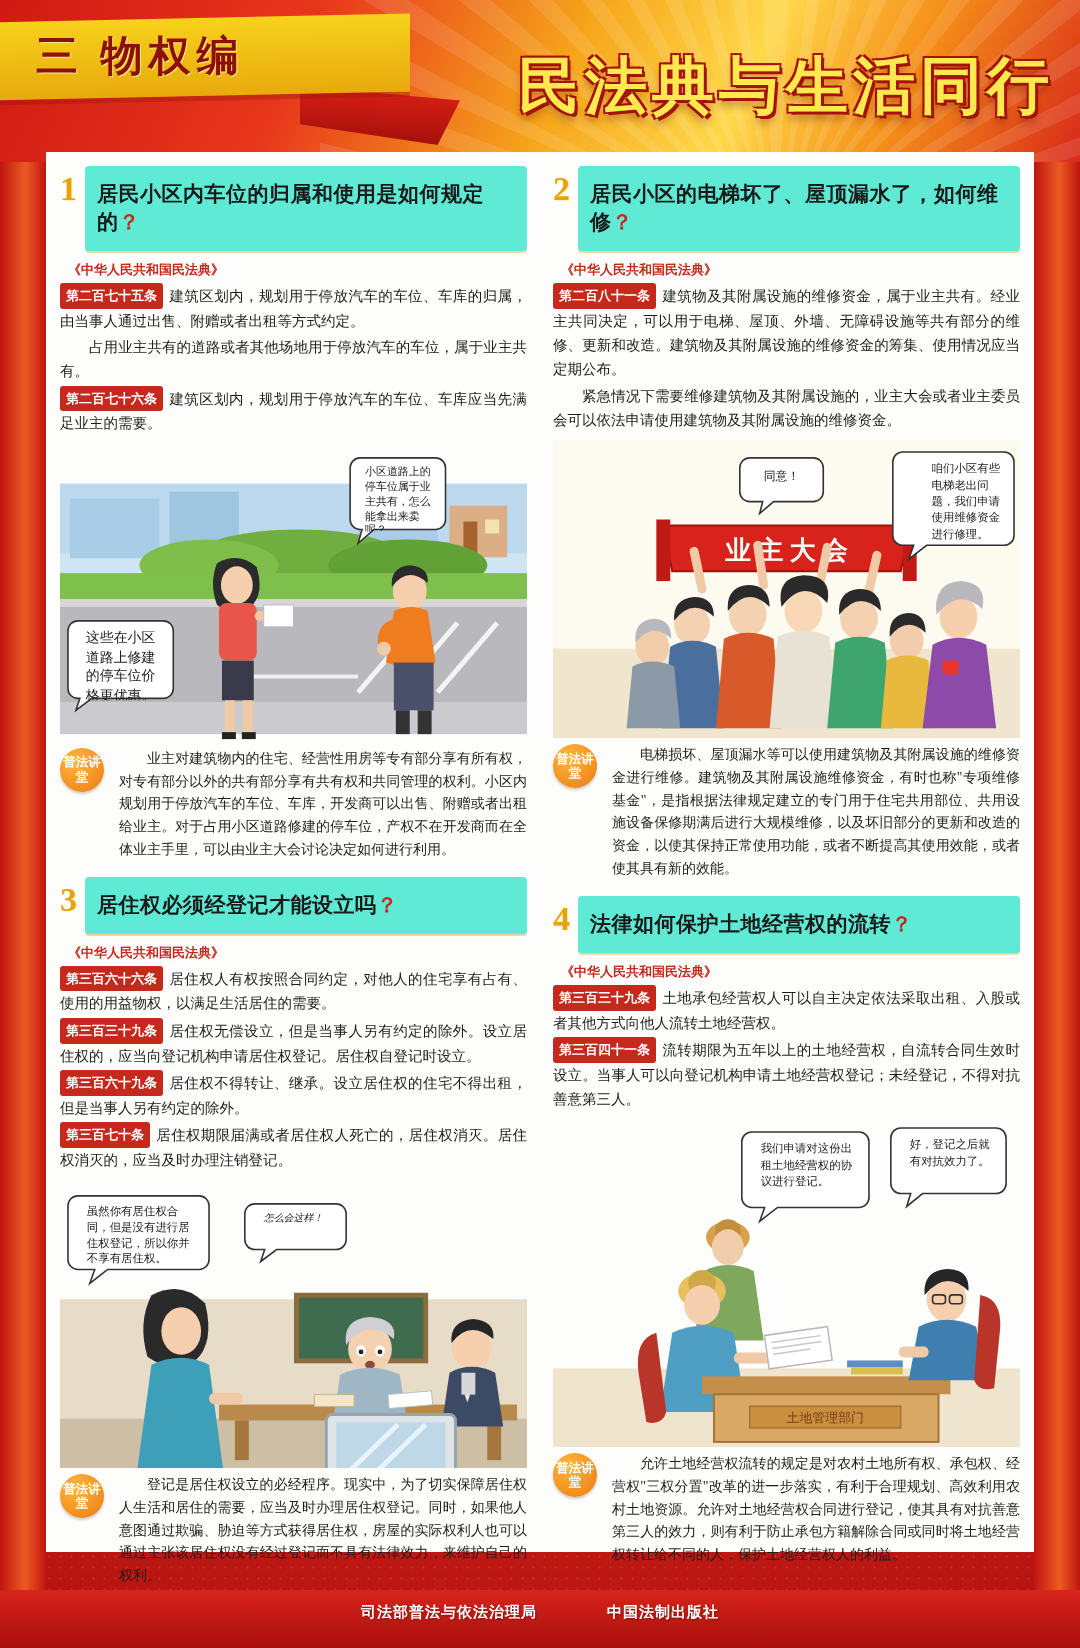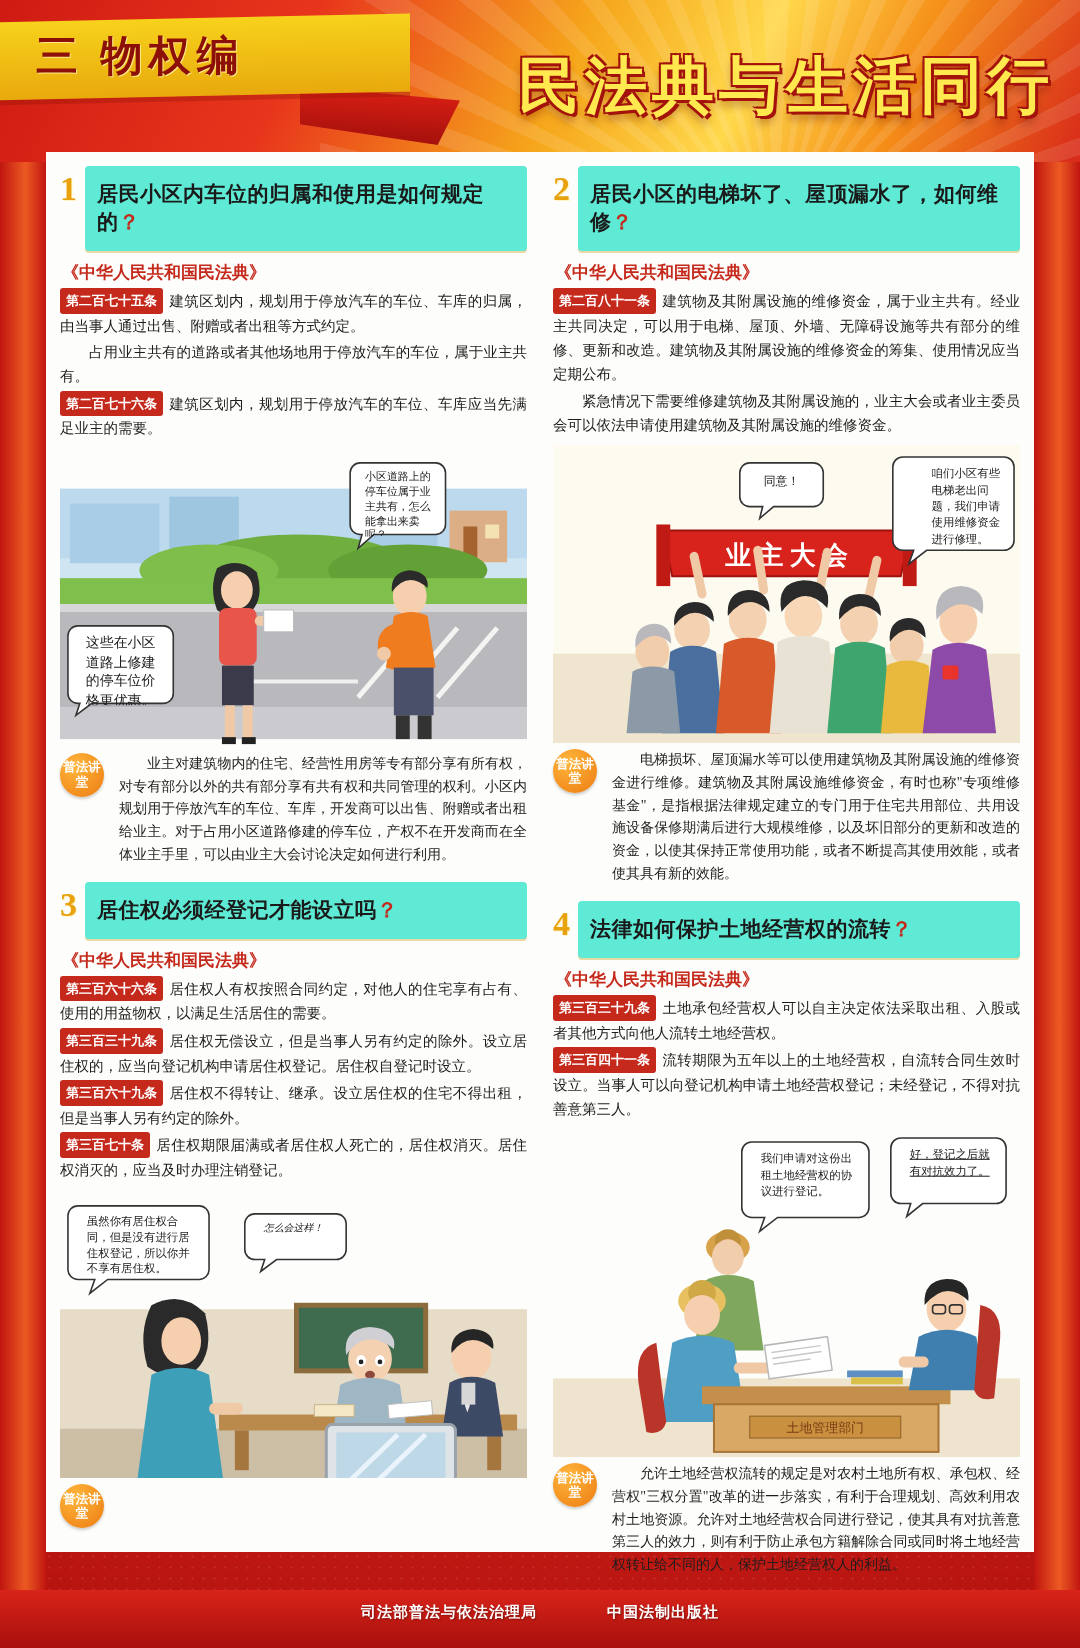--- a/index.html
+++ b/index.html
@@ -96,21 +96,21 @@
   .q-title {
     flex: 1; background: #5eead4; border-radius: 4px;
     padding: 14px 12px; font-size: 21px; font-weight: 700; color: #1a1a1a;
     line-height: 1.35; letter-spacing: .5px;
     font-family: "Liberation Serif", "DejaVu Serif", serif;
     box-shadow: 0 2px 0 rgba(190,150,0,.35);
   }
   .q-title .qm { color: #c32a1c; }
 
   .code-name {
-    color: #c5291c; font-size: 17px; font-weight: 700; margin: 10px 0 4px 2px;
+    color: #c5291c; font-size: 13px; font-weight: 700; margin: 10px 0 4px 8px;
     font-family: "Liberation Serif", "DejaVu Serif", serif;
   }
   .law-p {
     font-size: 14.5px; line-height: 1.68; color: #1d1d1d; text-align: justify;
     margin-bottom: 2px; font-family: "Liberation Serif", "DejaVu Serif", serif;
   }
   .law-p.indent { text-indent: 2em; }
   .art-tag {
     display: inline-block; background: #c5291c; color: #fff;
     font-size: 13px; font-weight: 700; padding: 2px 6px; border-radius: 3px;
@@ -331,20 +331,21 @@
               <path d="M196 24 h82 a10 10 0 0 1 10 10 v26 a10 10 0 0 1 -10 10 h-60 l-16 12 4 -12 h-10 a10 10 0 0 1 -10 -10 v-26 a10 10 0 0 1 10 -10z" fill="#fff" stroke="#333" stroke-width="1.6"></path>
               <foreignObject x="200" y="28" width="84" height="42">
                 <div xmlns="http://www.w3.org/1999/xhtml" style="font-family:'Liberation Serif',serif;font-size:10px;line-height:1.4;color:#1a1a1a;padding:3px 5px;font-style:italic;">怎么会这样！</div>
               </foreignObject>
             </g>
           </svg>
         </div>
 
         <div class="note">
           <div class="note-badge">普法讲堂</div>
+          <div class="note-text">登记是居住权设立的必经程序。现实中，为了切实保障居住权人生活和居住的需要，应当及时办理居住权登记。同时，如果他人意图通过欺骗、胁迫等方式获得居住权，房屋的实际权利人也可以通过主张该居住权没有经过登记而不具有法律效力，来维护自己的权利。</div>
         </div>
       </div>
     </div>
 
     <div class="col">
 
       <div class="q-block">
         <div class="q-head">
           <div class="q-num">2</div>
           <div class="q-title"><span>居民小区的电梯坏了、屋顶漏水了，如何维修</span><span class="qm">？</span></div>
@@ -488,21 +489,21 @@
 
             <g>
               <path d="M200 12 h108 a10 10 0 0 1 10 10 v56 a10 10 0 0 1 -10 10 h-82 l-18 14 5 -14 h-13 a10 10 0 0 1 -10 -10 v-56 a10 10 0 0 1 10 -10z" fill="#fff" stroke="#333" stroke-width="1.6"></path>
               <foreignObject x="204" y="16" width="110" height="72">
                 <div xmlns="http://www.w3.org/1999/xhtml" style="font-family:'Liberation Serif',serif;font-size:11.5px;line-height:1.45;color:#1a1a1a;padding:4px 5px;">我们申请对这份出租土地经营权的协议进行登记。</div>
               </foreignObject>
             </g>
             <g>
               <path d="M350 8 h96 a10 10 0 0 1 10 10 v46 a10 10 0 0 1 -10 10 h-74 l-16 13 4 -13 h-10 a10 10 0 0 1 -10 -10 v-46 a10 10 0 0 1 10 -10z" fill="#fff" stroke="#333" stroke-width="1.6"></path>
               <foreignObject x="354" y="12" width="98" height="60">
-                <div xmlns="http://www.w3.org/1999/xhtml" style="font-family:'Liberation Serif',serif;font-size:11.5px;line-height:1.45;color:#1a1a1a;padding:4px 5px;text-decoration:underline;">好，登记之后就有对抗效力了。</div>
+                <div xmlns="http://www.w3.org/1999/xhtml" style="font-family:'Liberation Serif',serif;font-size:11.5px;line-height:1.45;color:#1a1a1a;padding:4px 5px;">好，登记之后就有对抗效力了。</div>
               </foreignObject>
             </g>
           </svg>
         </div>
 
         <div class="note">
           <div class="note-badge">普法讲堂</div>
           <div class="note-text">允许土地经营权流转的规定是对农村土地所有权、承包权、经营权"三权分置"改革的进一步落实，有利于合理规划、高效利用农村土地资源。允许对土地经营权合同进行登记，使其具有对抗善意第三人的效力，则有利于防止承包方籍解除合同或同时将土地经营权转让给不同的人，保护土地经营权人的利益。</div>
         </div>
       </div>

